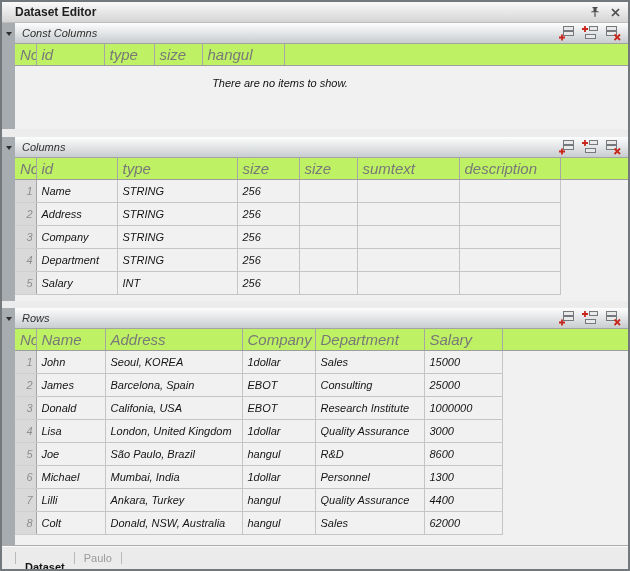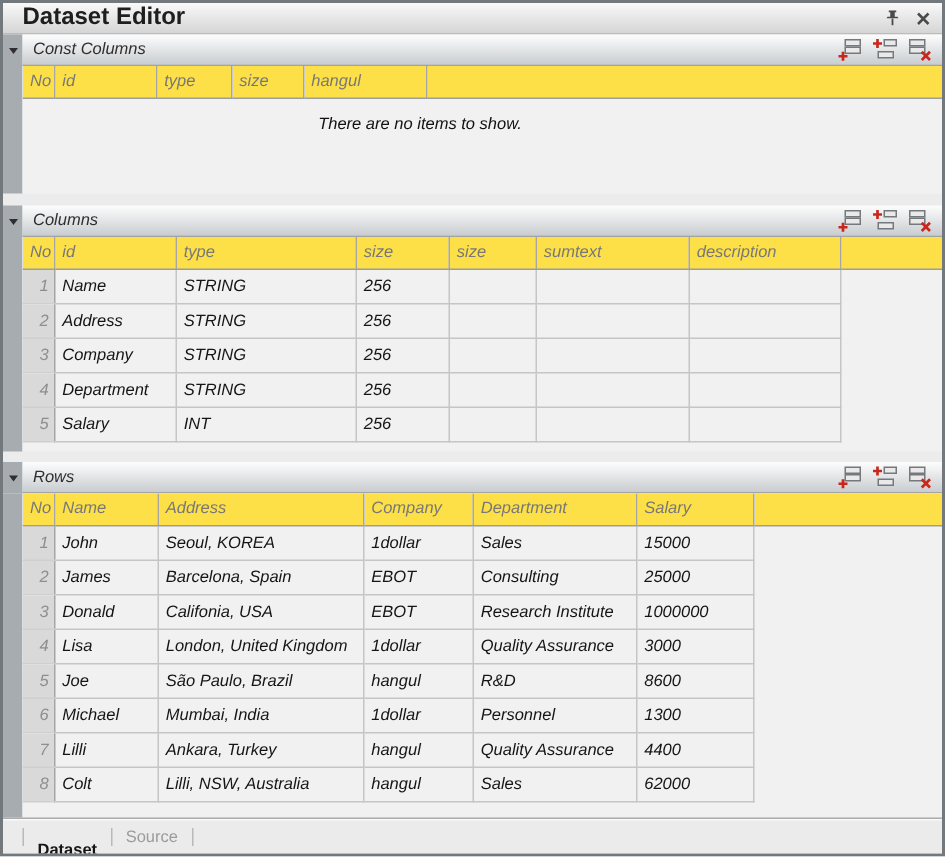--- a/index.html
+++ b/index.html
@@ -8,21 +8,21 @@
     width:630px; height:571px; border:2px solid #73787c; background:#ececec;
     display:flex; flex-direction:column; overflow:hidden;
     font-size:11px; color:#151515;
   }
   
   .titlebar{
     height:21px; flex:0 0 21px; display:flex; align-items:center;
     padding:0 6px 0 13px; background:linear-gradient(#f9f9f9,#d5d5d5);
     border-bottom:1px solid #bcbcbc;
   }
-  .titlebar .title{ font-weight:bold; font-size:16px; color:#1e1e1e; }
+  .titlebar .title{ font-weight:bold; font-size:12px; color:#1e1e1e; }
   .win-icons{ margin-left:auto; display:flex; gap:6px; }
   .win-btn{ width:14px; height:14px; display:flex; align-items:center; justify-content:center; cursor:default; }
   
   .gap-s{ flex:0 0 8px; }
   .gap-m{ flex:0 0 7px; }
   .section{ display:flex; flex-direction:column;font-style:italic; }
   .section-top{ display:flex; height:21px; flex:0 0 21px; }
   .collapse-btn{
     width:13px; flex:0 0 13px; background:#a7acb0; display:flex;
     align-items:center; justify-content:center;
@@ -34,22 +34,22 @@
   }
   .section-title{ color:#2f2f2f; }
   .toolbar{ margin-left:auto; display:flex; gap:5px; }
   .tool{ width:18px; height:16px; display:flex; align-items:center; justify-content:center; cursor:default; }
   
   .section-body{ display:flex; flex:1; }
   .side-strip{ width:13px; flex:0 0 13px; background:#a7acb0; }
   .table-area{ flex:1; background:#f1f1f1; overflow:hidden; }
   table{ width:100%; border-collapse:collapse; table-layout:fixed; }
   th{
-    background:#fde047; color:#787878; font-weight:normal; text-align:left;
-    font-size:11px; padding:4px 5px; line-height:13px;
+    background:#bef264; color:#787878; font-weight:normal; text-align:left;
+    font-size:15px; padding:4px 5px; line-height:13px;
     border-right:1px solid #a6a6a6; border-bottom:1px solid #9d9d9d;
     overflow:hidden; white-space:nowrap;
   }
   th.no{ text-align:right; padding-right:3px; }
   th.ghost{ border-right:none; }
   td{
     padding:3px 5px; line-height:16px; height:16px; color:#151515;
     border-right:1px solid #c5c5c5; border-bottom:1px solid #c5c5c5;
     overflow:hidden; white-space:nowrap;
   }
@@ -390,37 +390,37 @@
             <td>Lilli</td>
             <td>Ankara, Turkey</td>
             <td>hangul</td>
             <td>Quality Assurance</td>
             <td>4400</td>
             <td class="ghost"></td>
           </tr>
           <tr>
             <td class="no">8</td>
             <td>Colt</td>
-            <td>Lilli, NSW, Australia</td>
+            <td>Donald, NSW, Australia</td>
             <td>hangul</td>
             <td>Sales</td>
             <td>62000</td>
             <td class="ghost"></td>
           </tr>
         </tbody>
           </table>
         <div class="body-pad-lg"></div>
       </div>
     </div>
   </div>
 
   <div class="filler"></div>
 
   <div class="footer-divider"></div>
   <div class="footer">
     <span class="tab-sep"></span>
     <span class="tab active">Dataset</span>
     <span class="tab-sep"></span>
-    <span class="tab inactive">Source</span>
+    <span class="tab inactive">Paulo</span>
     <span class="tab-sep"></span>
   </div>
 
 </div>
 
 </body></html>

